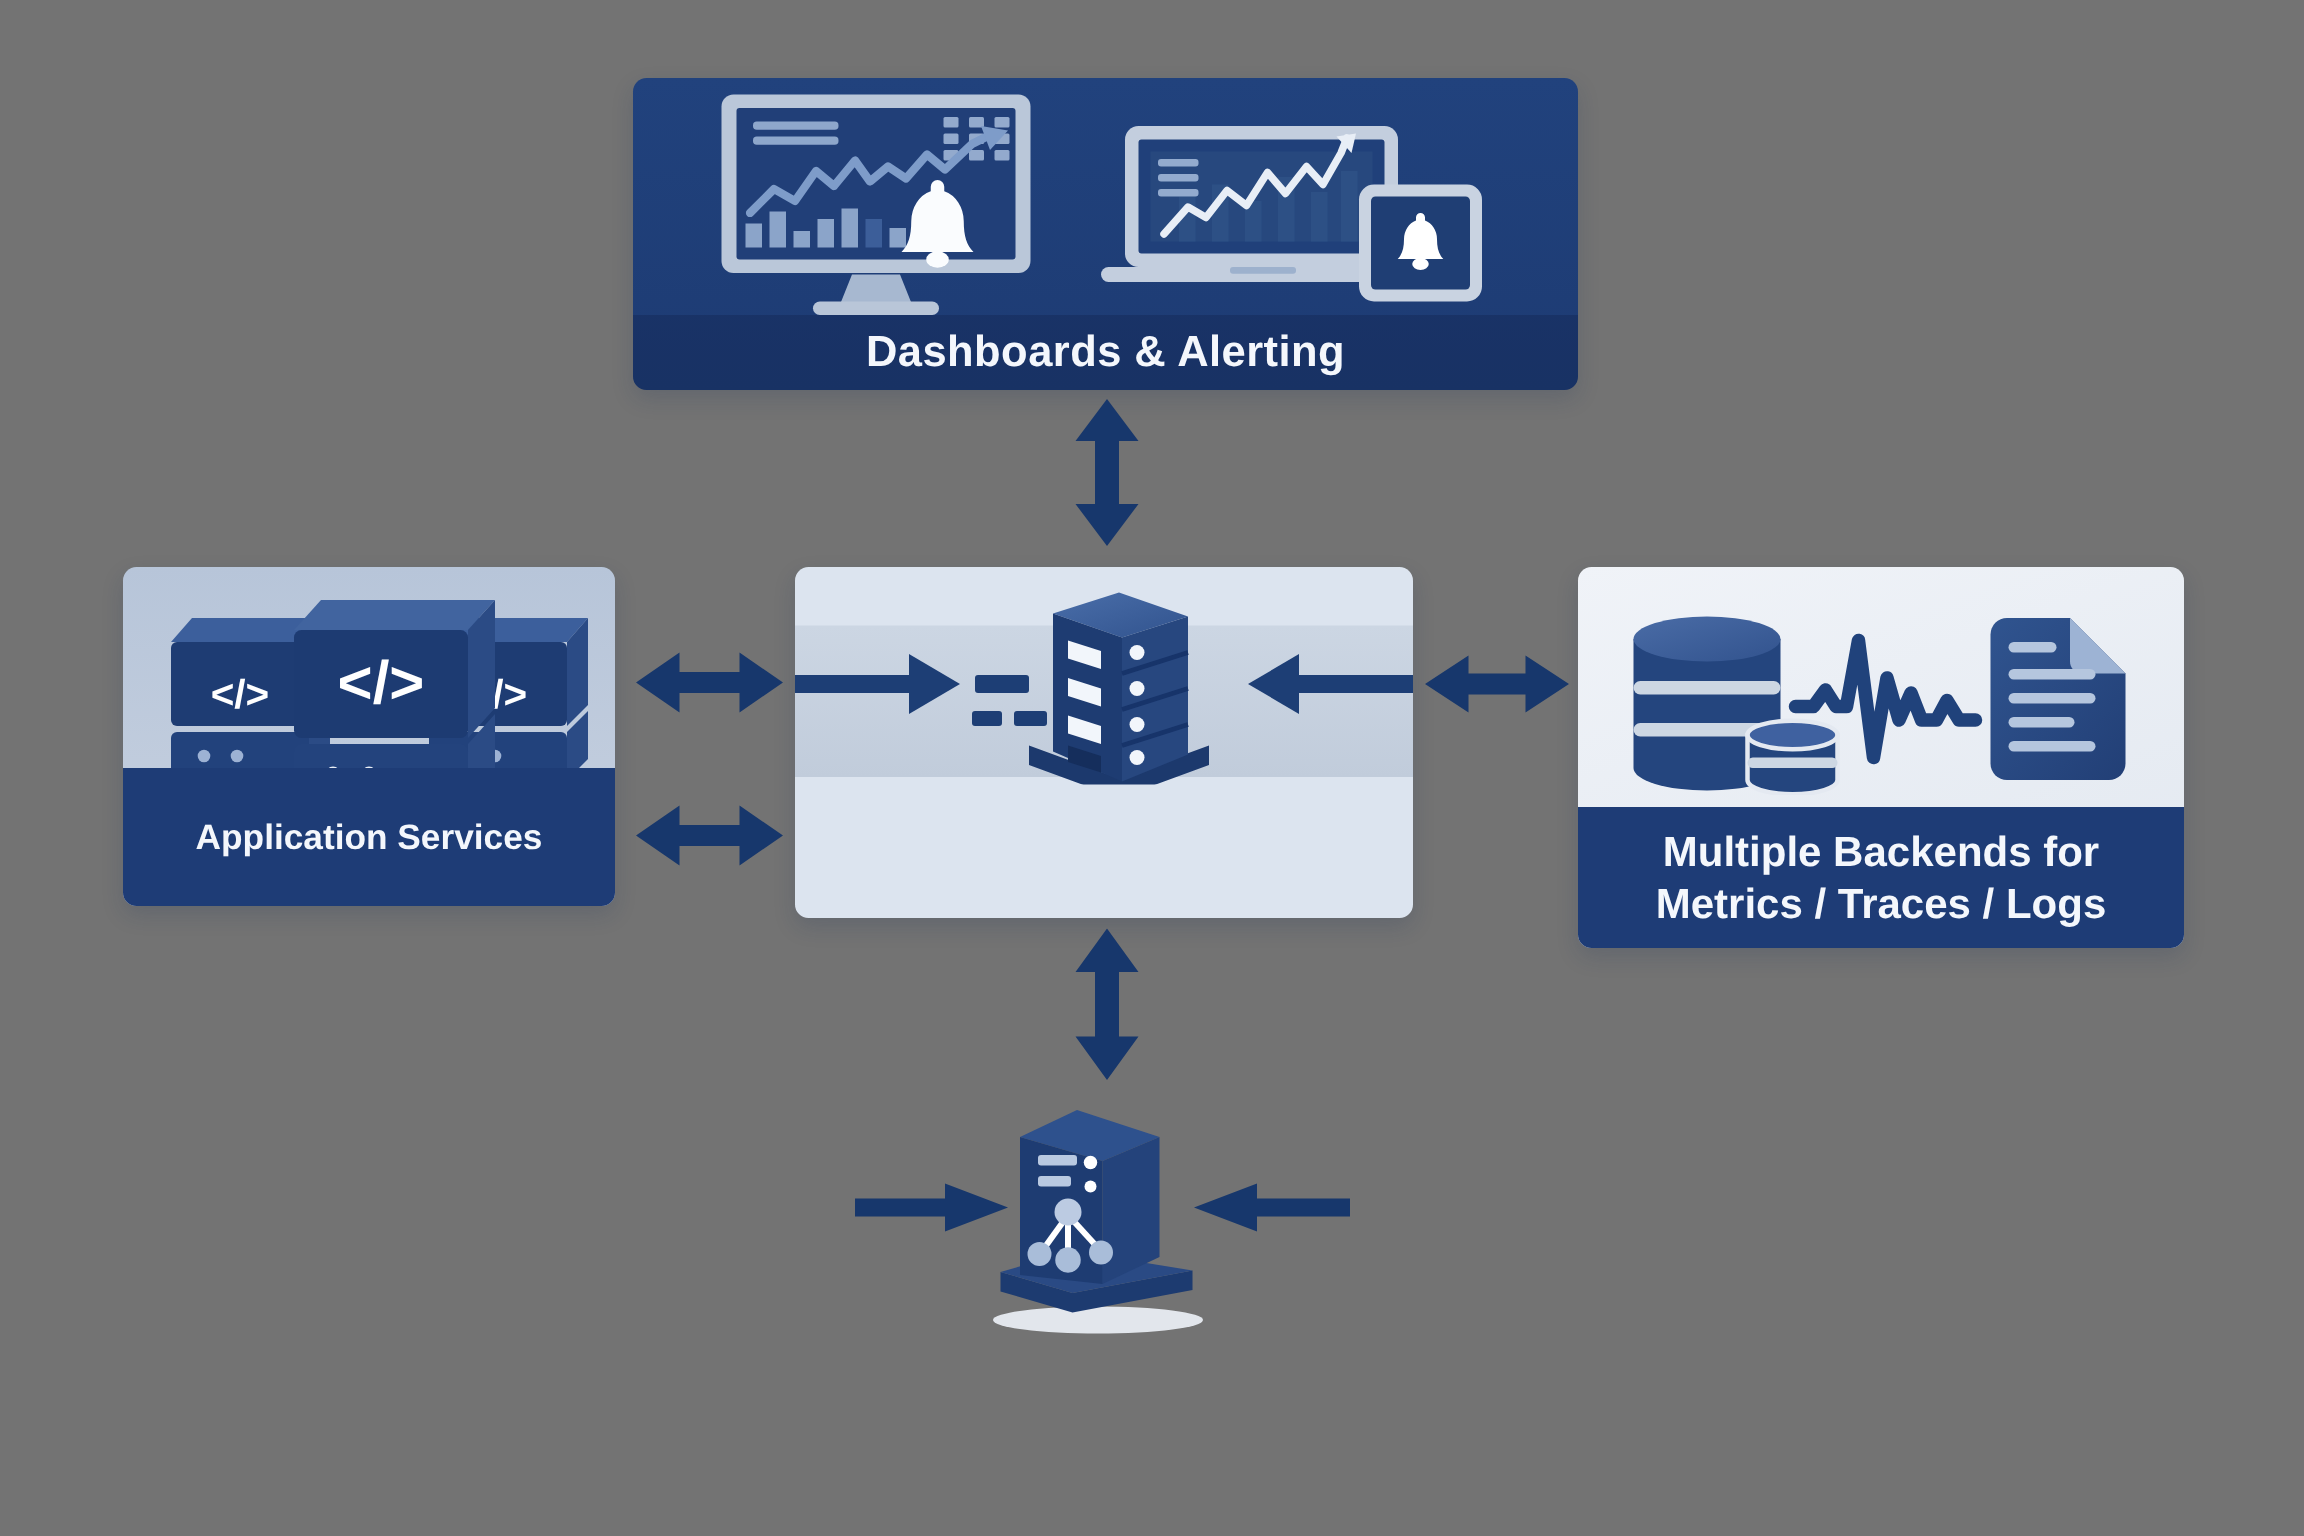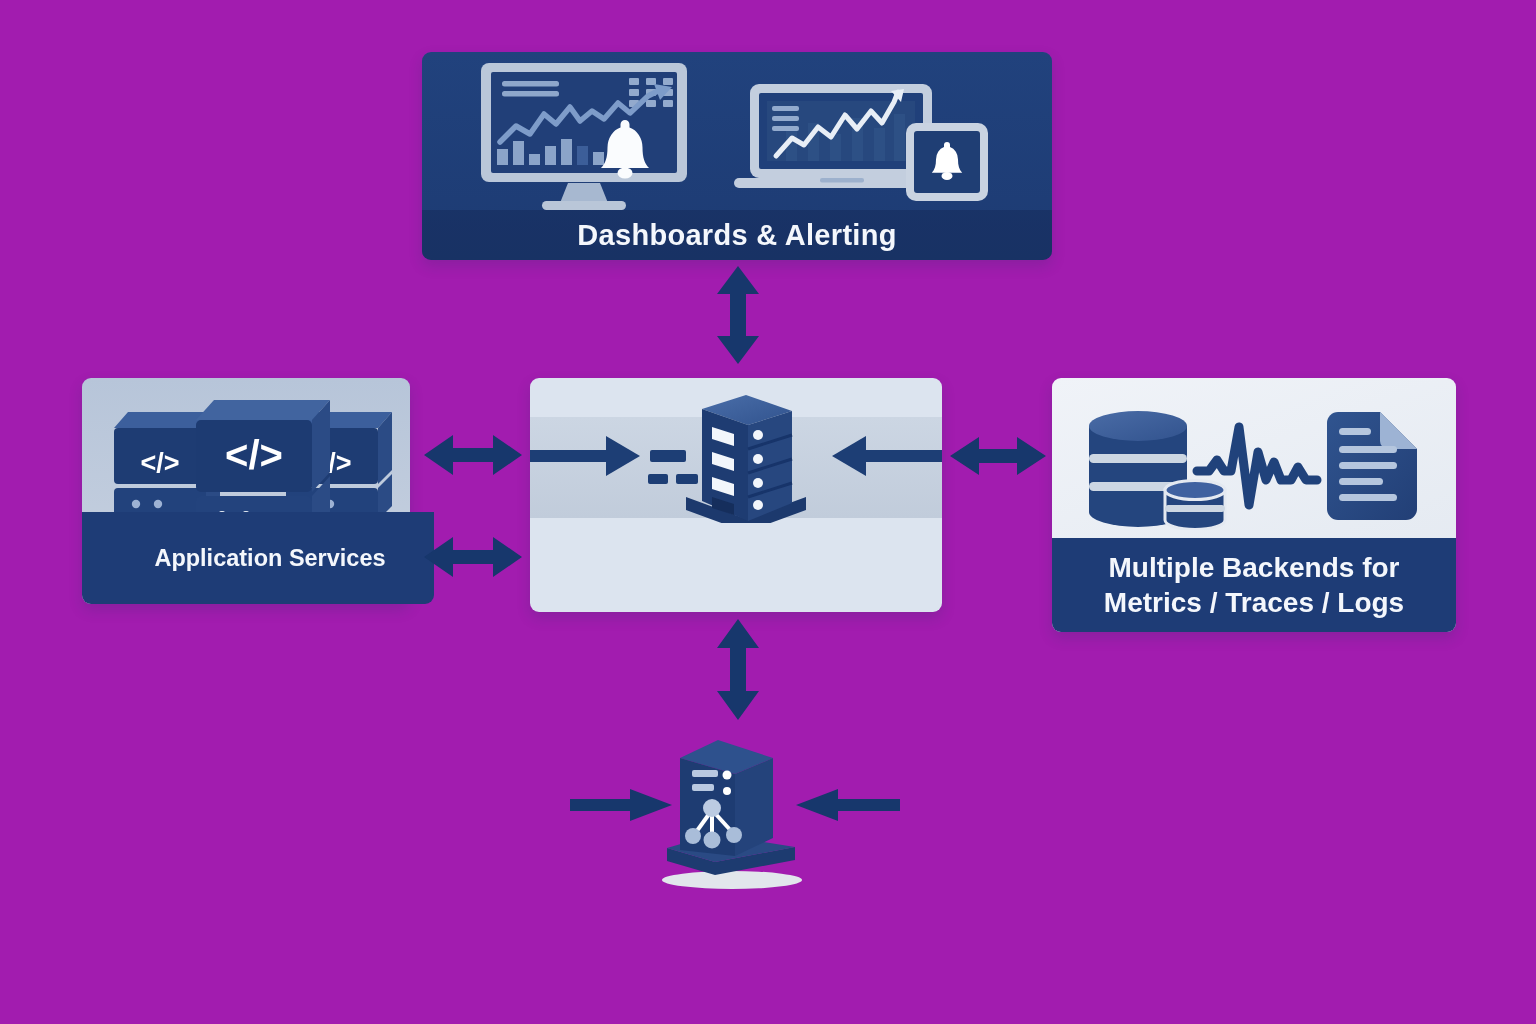--- a/index.html
+++ b/index.html
@@ -1,34 +1,34 @@
 <!DOCTYPE html>
 <html><head>
 <meta charset="utf-8">
 <style>
   html,body{margin:0;padding:0;background:#ffffff;}
   .canvas{
-    position:relative;width:1536px;height:1024px;background:#a21caf;
+    position:relative;width:1536px;height:1024px;background:#737373;
     overflow:hidden;font-family:"Liberation Sans",sans-serif;
   }
   .node{position:absolute;border-radius:9px;box-shadow:0 6px 14px rgba(30,50,90,0.18);}
   
   .node-dashboards{left:422px;top:52px;width:630px;height:208px;
     background:linear-gradient(180deg,#21427d 0%,#1d3b73 100%);}
   .node-dashboards .strip{position:absolute;left:0;bottom:0;width:100%;height:50px;
     background:rgba(8,20,48,0.22);border-radius:0 0 9px 9px;
     display:flex;align-items:center;justify-content:center;}
   .node-dashboards .strip .t{color:#f4f7fc;font-size:29px;font-weight:700;letter-spacing:.3px;}
   .footer{position:absolute;left:0;bottom:0;width:100%;background:#1e3c76;
     border-radius:0 0 9px 9px;display:flex;flex-direction:column;
     align-items:center;justify-content:center;}
   .footer .t{color:#f4f7fc;font-weight:700;text-align:center;}
   .node-apps{left:82px;top:378px;width:328px;height:226px;
     background:linear-gradient(180deg,#b7c5d9 0%,#c7d1e0 100%);}
-  .node-apps .footer{height:92px;padding-left:24px;}
+  .node-apps .footer{height:92px;}
   .node-apps .footer .t{font-size:23.5px;line-height:33px;}
   .node-collector{left:530px;top:378px;width:412px;height:234px;background:#dce4ef;}
   .node-collector .band{position:absolute;left:0;top:39px;width:100%;height:101px;
     background:linear-gradient(180deg,#ccd6e3 0%,#c1ccdb 100%);}
   .node-collector .footer{height:83px;}
   .node-collector .footer .t{font-size:25px;line-height:34px;}
   .node-backends{left:1052px;top:378px;width:404px;height:254px;
     background:linear-gradient(160deg,#f0f3f8 0%,#e2e8f0 100%);}
   .node-backends .footer{height:94px;}
   .node-backends .footer .t{font-size:28px;line-height:35px;}

